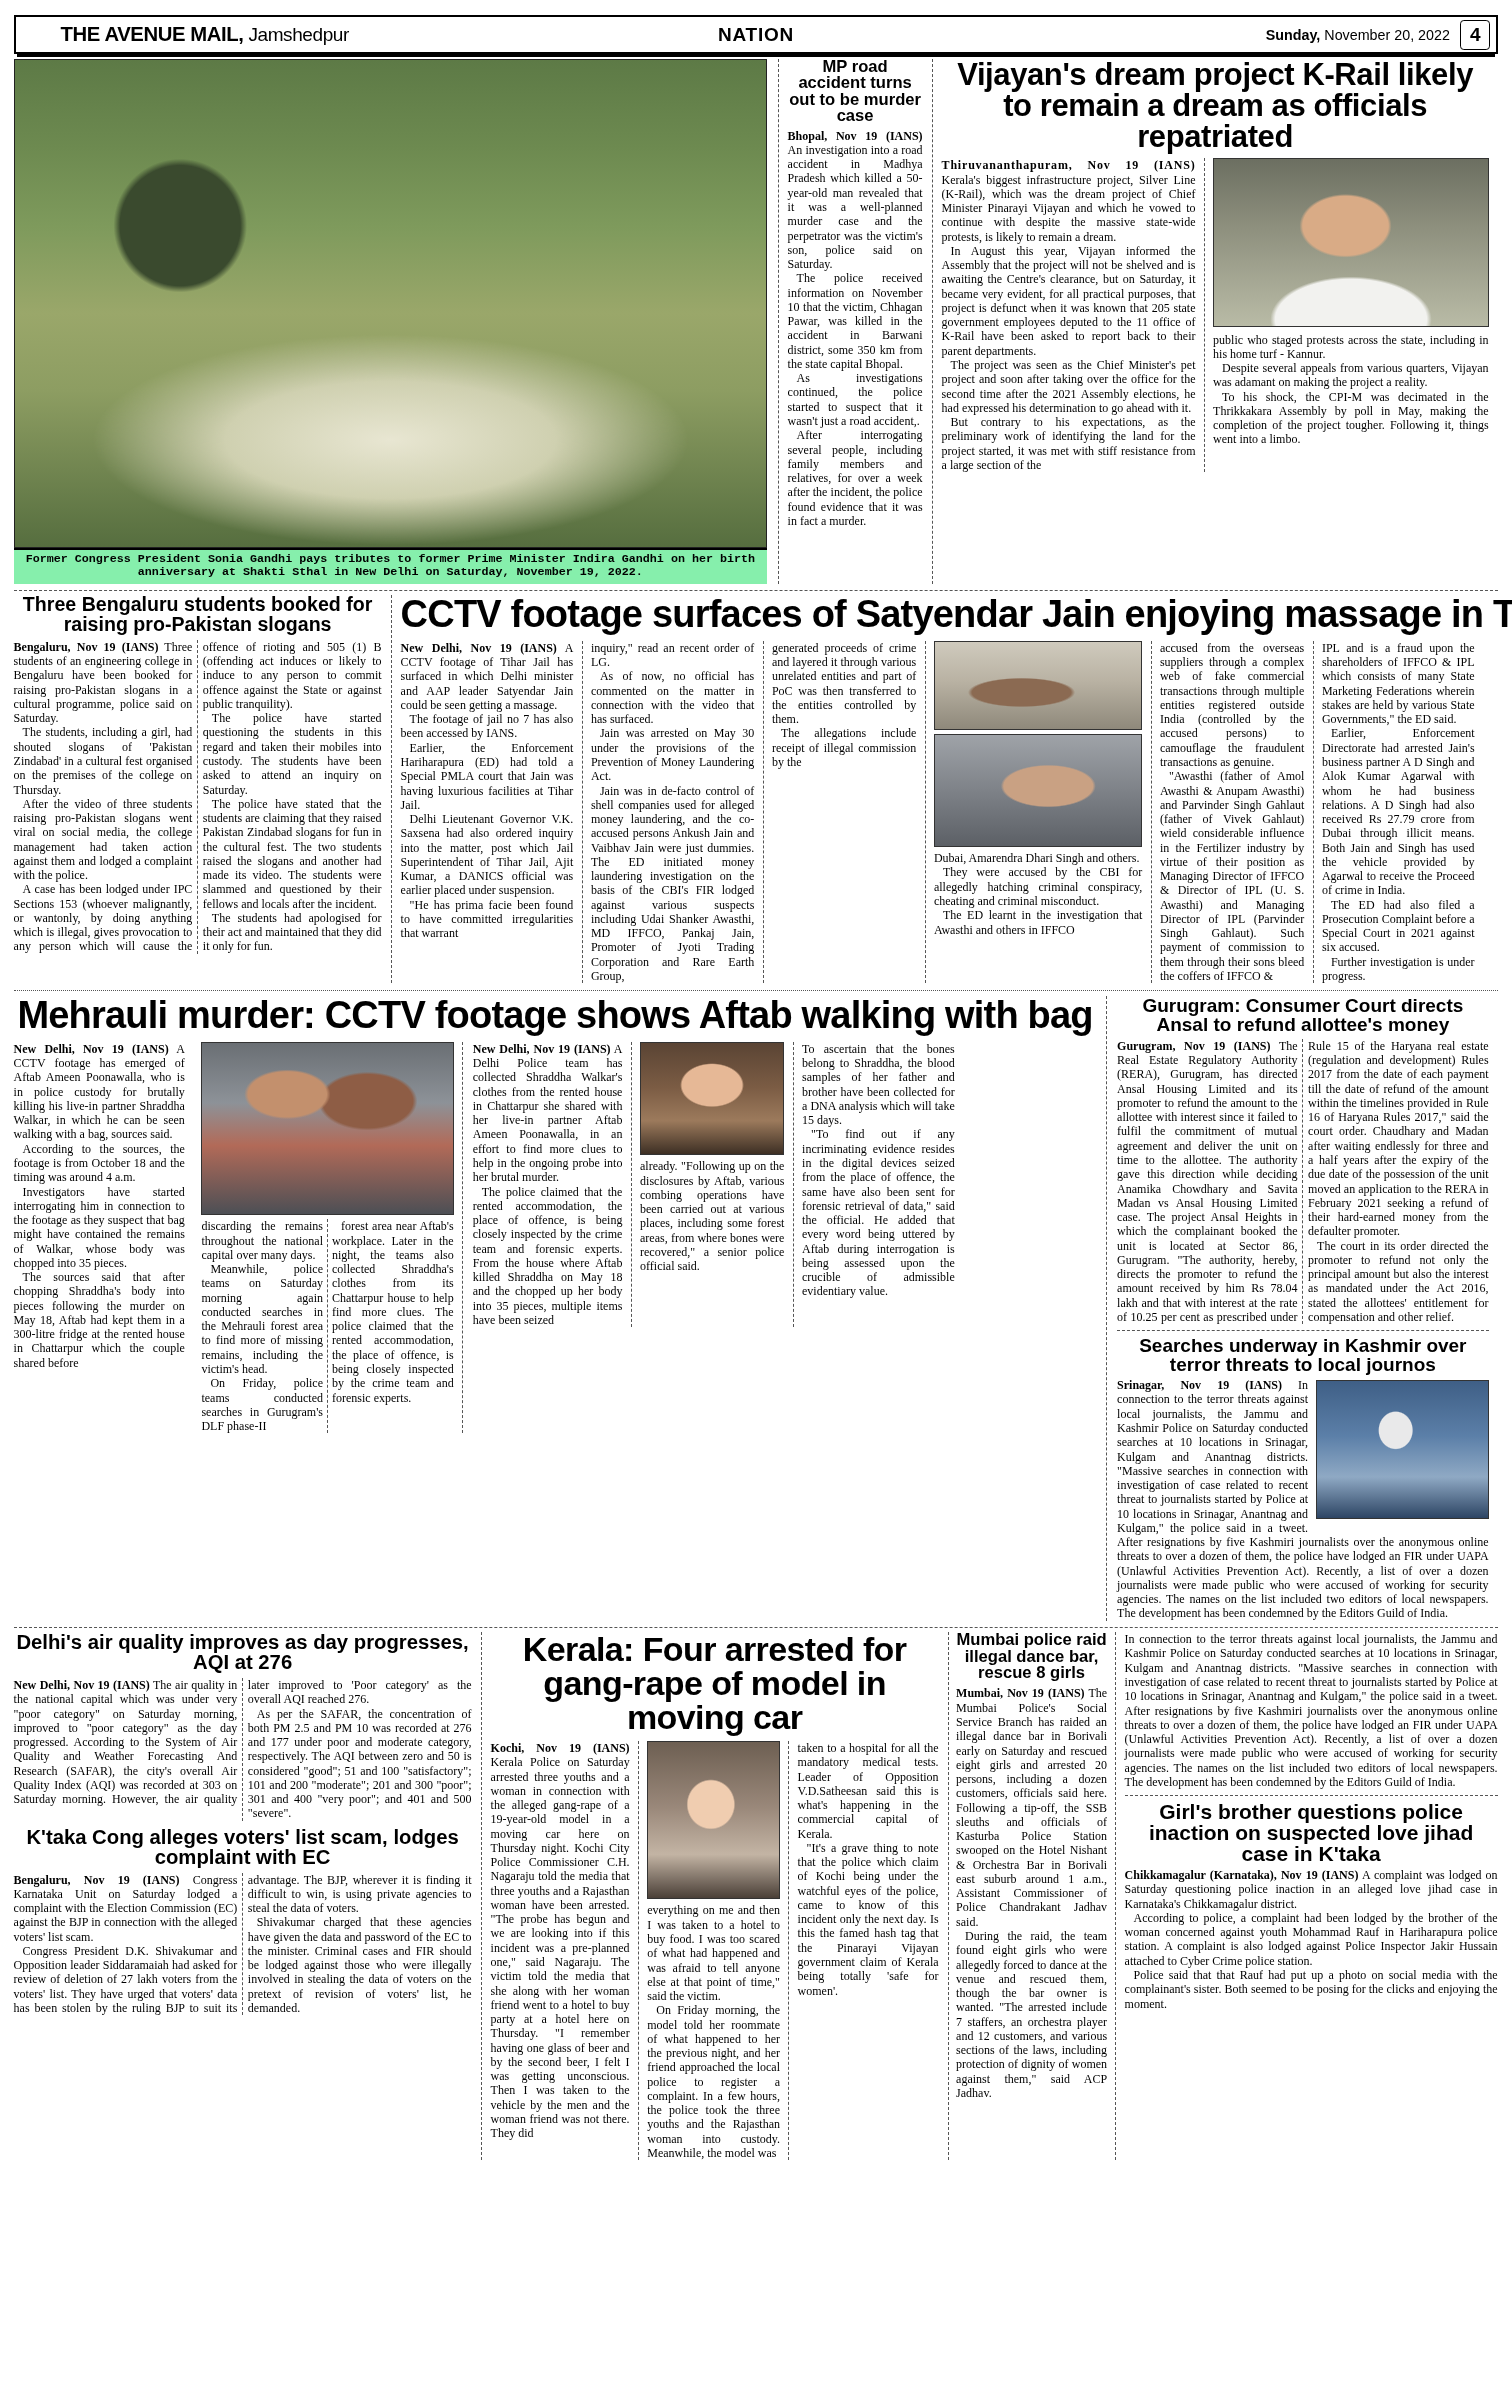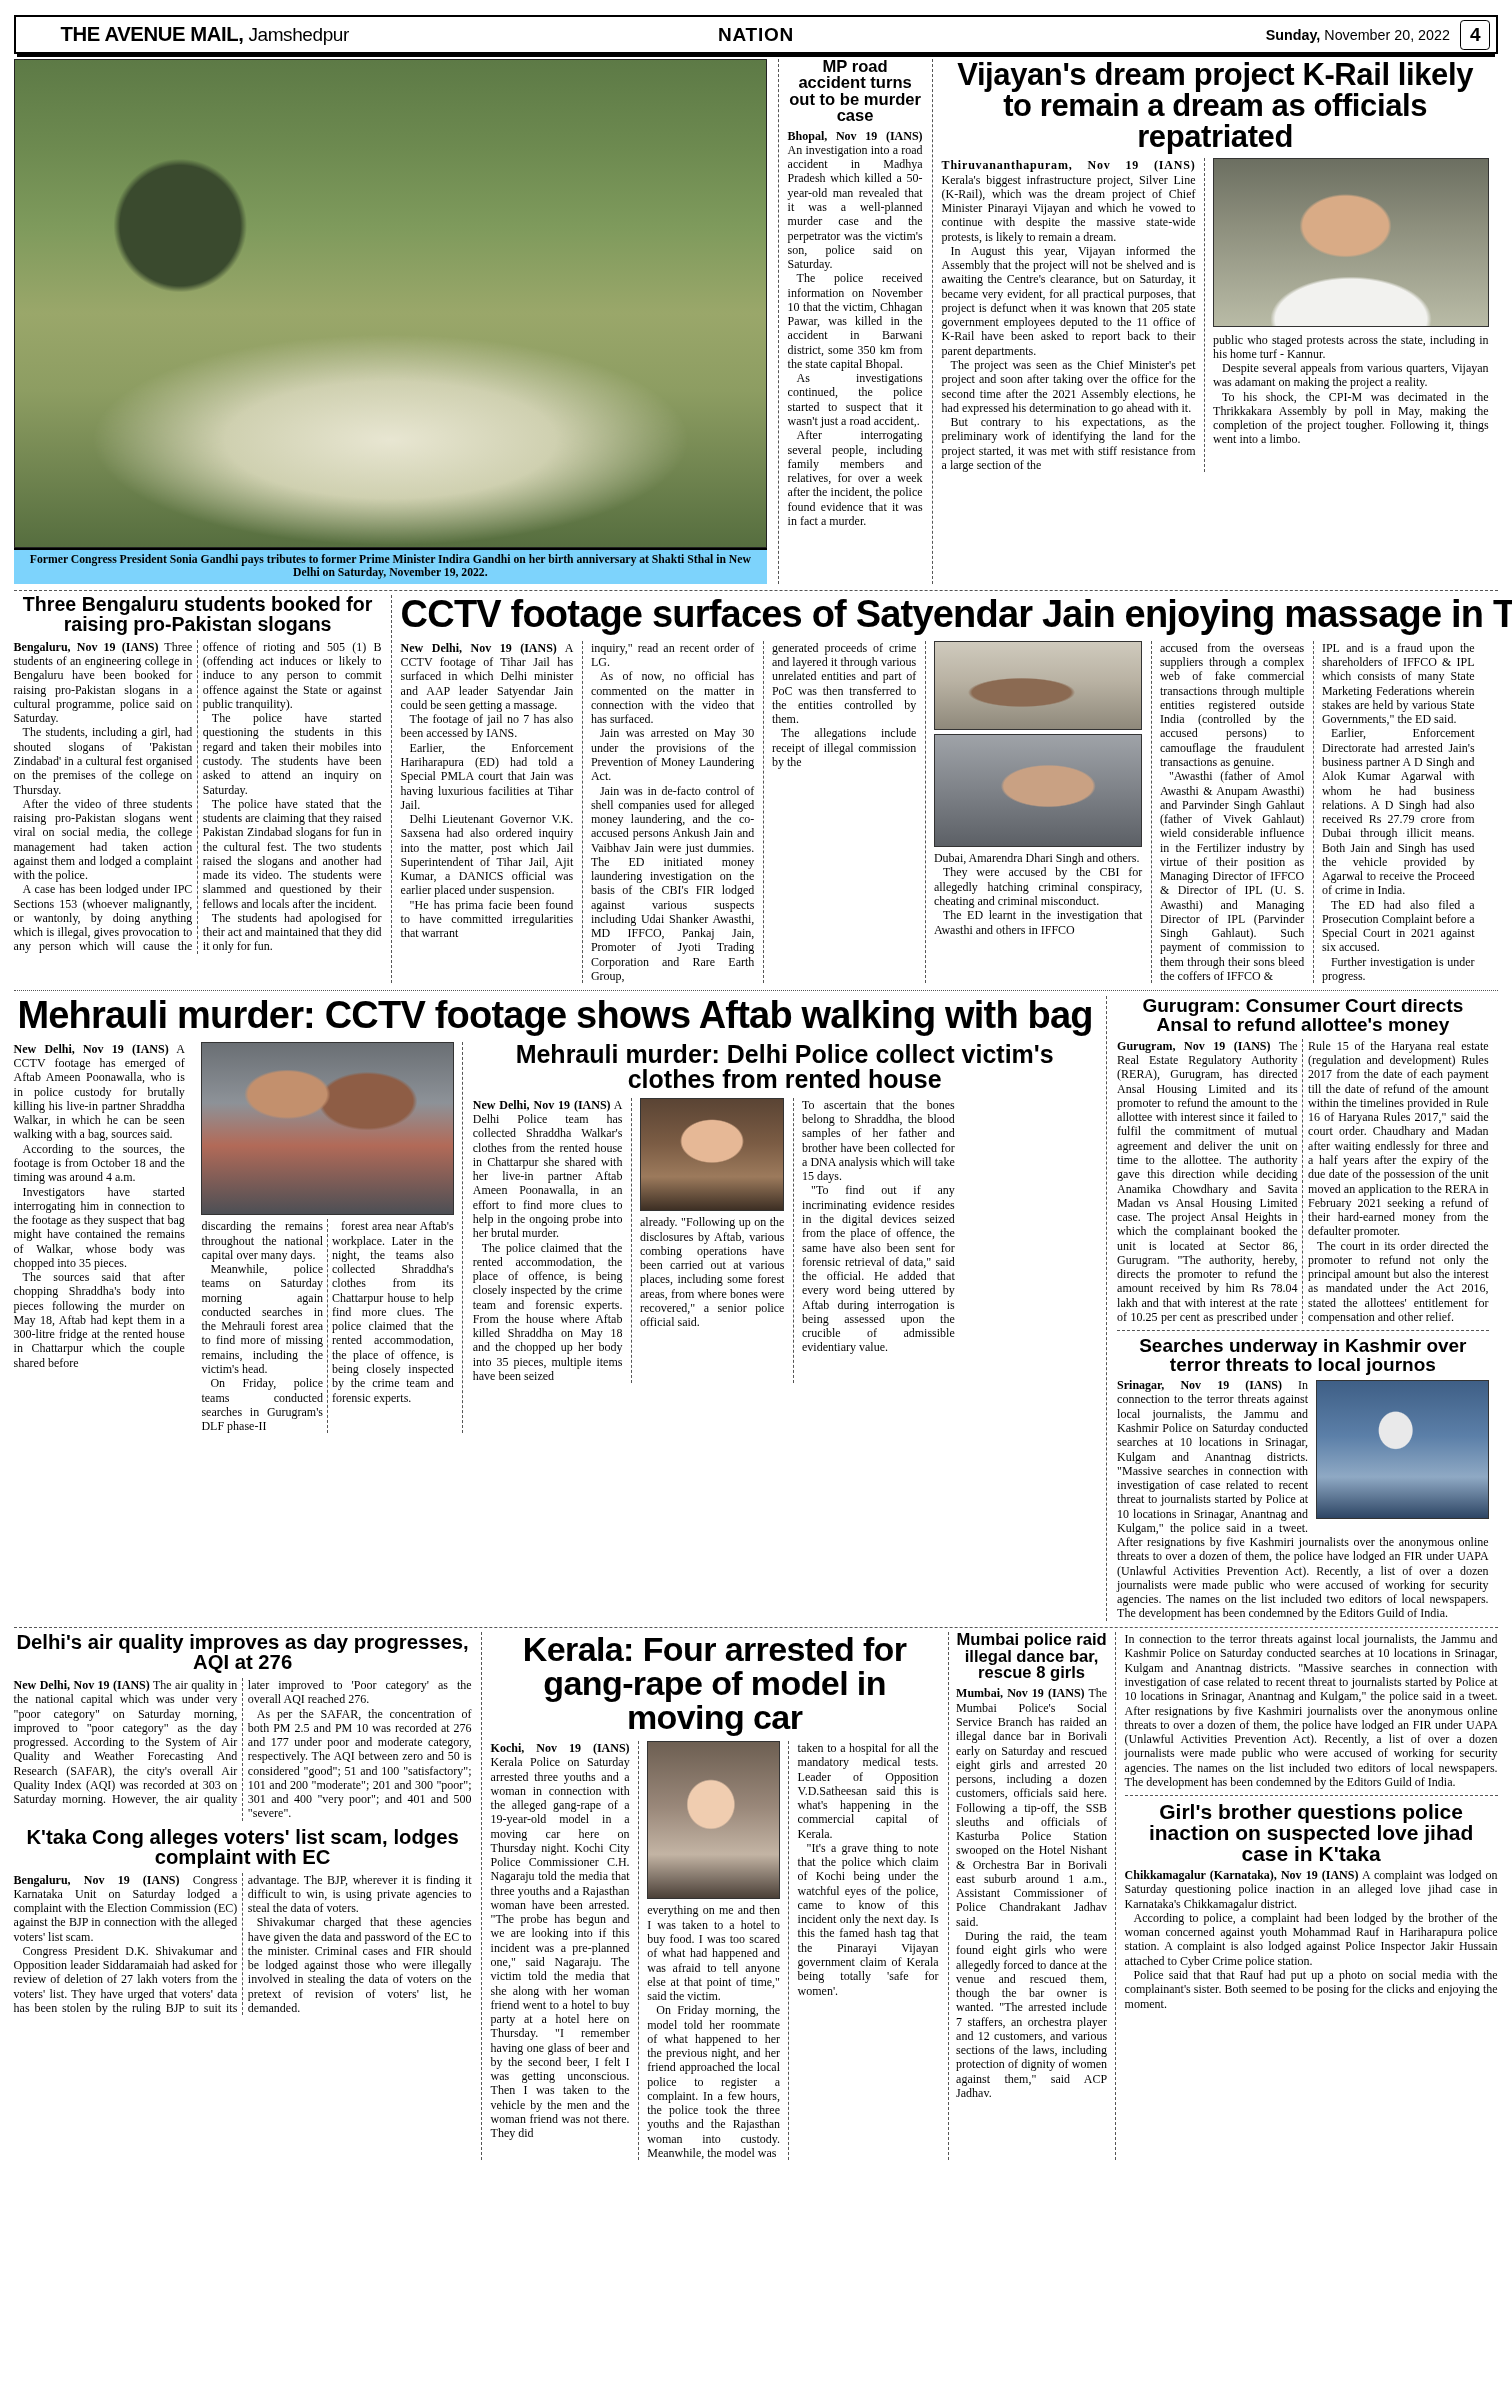--- a/index.html
+++ b/index.html
@@ -105,23 +105,23 @@
       radial-gradient(ellipse 16% 22% at 46% 36%, #e9e9ea 0 60%, rgba(0,0,0,0) 64%),
       linear-gradient(180deg,#3f5f86 0%, #5b7fa8 40%, #8fa9c4 70%, #2d4564 100%);
   }
   .img-kerala{
     background:
       radial-gradient(ellipse 30% 26% at 48% 40%, #f0cdb0 0 58%, rgba(0,0,0,0) 62%),
       linear-gradient(180deg,#6d5f52 0%, #9a887a 42%, #c3b4a4 72%, #4b4038 100%);
   }
 
   .cap-txt{
-    font-family:Liberation Serif, serif;
+    font-family:Liberation Mono, monospace;
     font-weight:700; font-size:11.7px; line-height:1.18;
-    text-align:center; background:#7dd3fc; padding:3px 7.5px 3.8px 7.5px;
+    text-align:center; background:#86efac; padding:3px 7.5px 3.8px 7.5px;
     border-top:2.3px solid #000;
   }
 
   
   .cols2 { column-count:2; column-gap:10.5px; column-rule:0.8px dashed #555; }
 
   
   .top-row { display:flex; gap:0; }
   .top-photo { width:764px; padding-right:10.5px; }
   .top-mp { width:154px; padding:0 9px; }
@@ -296,21 +296,20 @@
           <div class="photo img-aftab" style="height:173px; border:0.8px solid #333; margin-bottom:4.5px;"></div>
           <div class="body-txt" style="column-count:2; column-gap:9px; column-rule:0.8px dashed #555;">
             <p style="text-indent:0;">discarding the remains throughout the national capital over many days.</p>
             <p>Meanwhile, police teams on Saturday morning again conducted searches in the Mehrauli forest area to find more of missing remains, including the victim's head.</p>
             <p>On Friday, police teams conducted searches in Gurugram's DLF phase-II</p>
             <p>forest area near Aftab's workplace. Later in the night, the teams also collected Shraddha's clothes from its Chattarpur house to help find more clues. The police claimed that the rented accommodation, the place of offence, is being closely inspected by the crime team and forensic experts.</p>
           </div>
         </div>
 
         <div class="vdiv" style="width:640px; padding-left:9.8px;">
-          <div class="hl" style="font-size:25px; margin-bottom:6px;">Mehrauli murder: Delhi Police collect victim's clothes from rented house</div>
           <div style="display:flex;">
             <div style="width:158px; padding-right:8.3px;">
               <div class="body-txt">
                 <p class="first" style="text-indent:0;"><b>New Delhi, Nov 19 (IANS)</b> <span>A Delhi Police team has collected Shraddha Walkar's clothes from the rented house in Chattarpur she shared with her live-in partner Aftab Ameen Poonawalla, in an effort to find more clues to help in the ongoing probe into her brutal murder.</span></p>
                 <p>The police claimed that the rented accommodation, the place of offence, is being closely inspected by the crime team and forensic experts. From the house where Aftab killed Shraddha on May 18 and the chopped up her body into 35 pieces, multiple items have been seized</p>
               </div>
             </div>
             <div class="vdiv" style="width:162px; padding:0 8.3px;">
               <div class="photo img-shraddha" style="height:113px; border:0.8px solid #333; margin-bottom:4.5px;"></div>
               <div class="body-txt">

